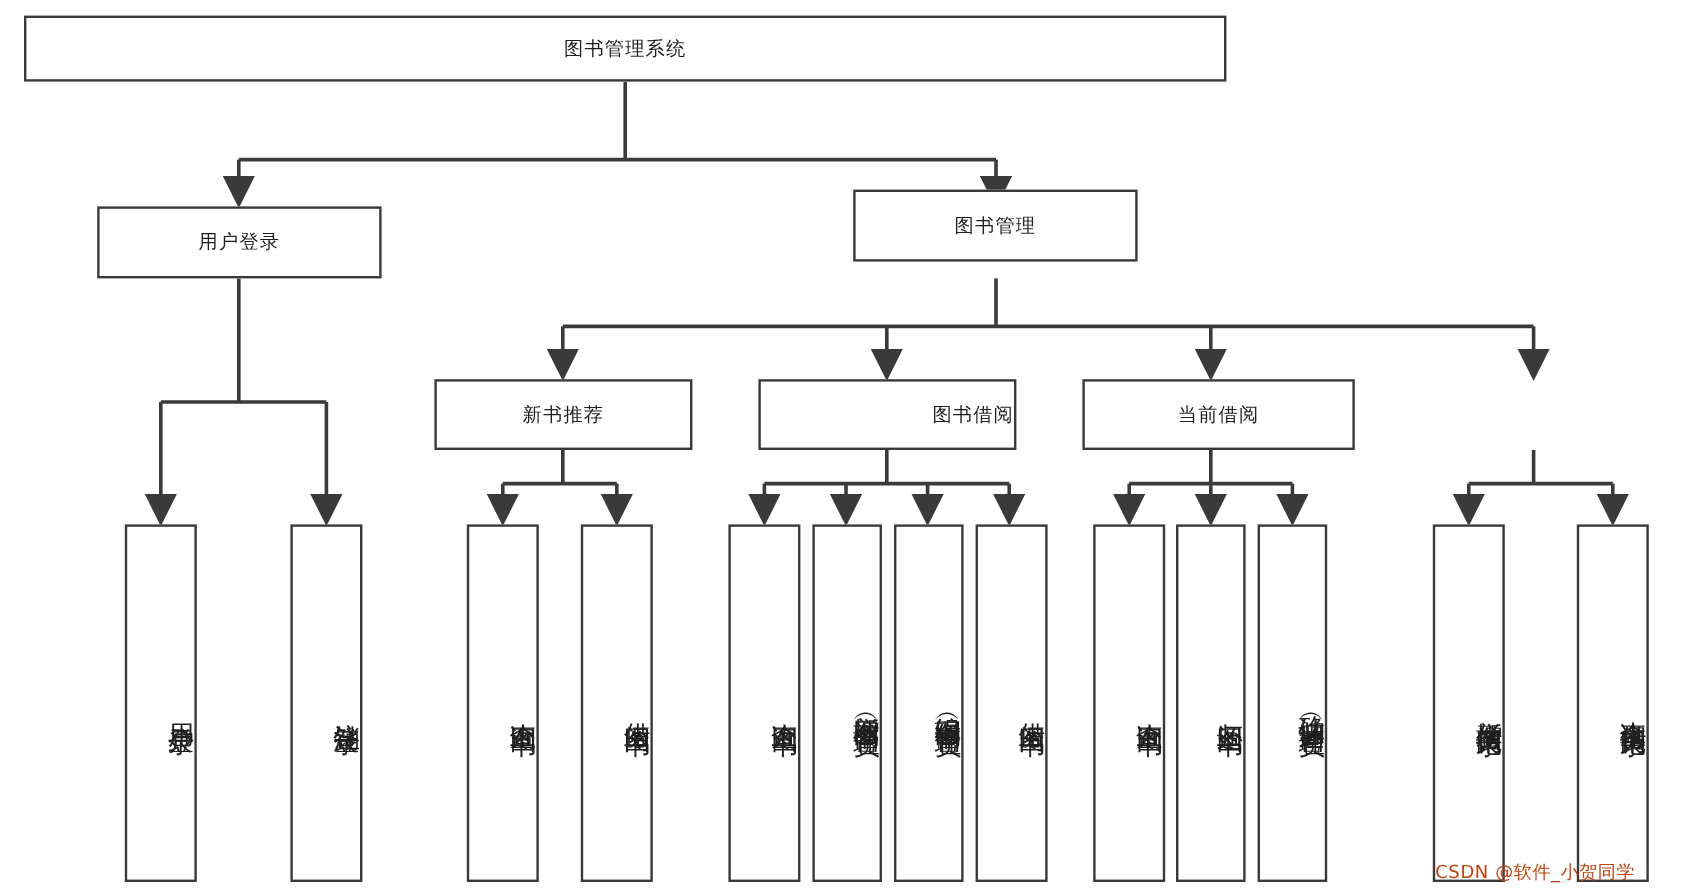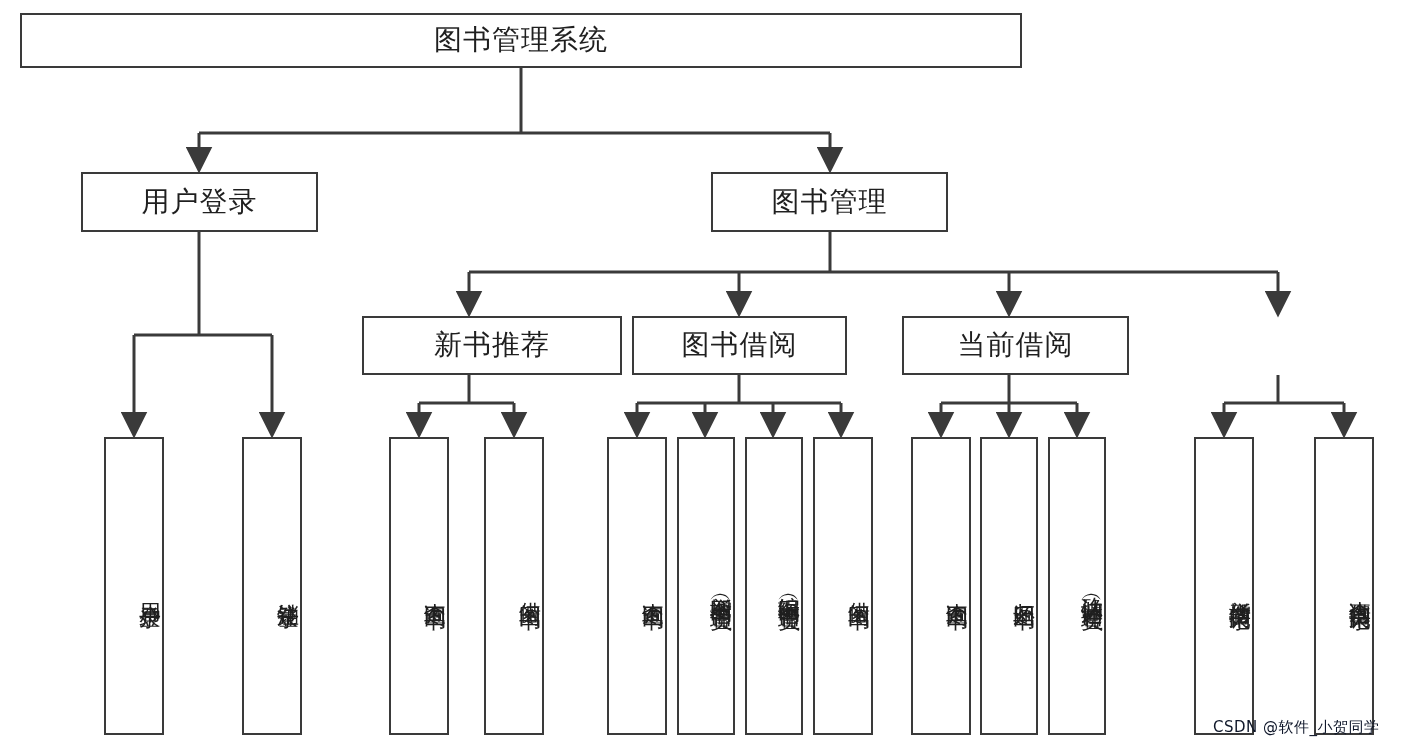--- a/index.html
+++ b/index.html
@@ -30,21 +30,21 @@
     position: absolute;
     box-sizing: border-box;
     background: #ffffff;
     border: 2px solid #3a3a3a;
     display: flex;
     align-items: center;
     justify-content: center;
     color: #1f1f1f;
   }
   .node.horiz {
-    font-size: 28px;
+    font-size: 16px;
     letter-spacing: 1px;
     line-height: 1.1;
   }
   .node.vert {
     writing-mode: vertical-rl;
     text-orientation: upright;
     font-size: 22px;
     line-height: 1.12;
     letter-spacing: 2px;
     align-items: flex-start;
@@ -53,26 +53,25 @@
   }
   .node.vert.tall-text {
     padding-top: 3px;
   }
   .node .label {
     display: block;
     white-space: nowrap;
   }
   .watermark {
     position: absolute;
-    color: #0f172a;
+    color: #c2410c;
     font-size: 15px;
     letter-spacing: 0.5px;
     white-space: nowrap;
     user-select: none;
-    padding-left: 17px;
   }
 </style>
 </head>
 <body>
 
 <div id="canvas">
 
   <svg id="wires" viewBox="0 0 1405 747">
     <defs>
       <marker id="arrow" viewBox="0 0 12 12" refX="6" refY="6" markerWidth="9" markerHeight="9" orient="auto-start-reverse">
@@ -125,29 +124,29 @@
   </svg>
 
   <div class="node horiz" style="left:20px; top:13px; width:1002px; height:55px;">
     <span class="label">图书管理系统</span>
   </div>
 
   <div class="node horiz" style="left:81px; top:172px; width:237px; height:60px;">
     <span class="label">用户登录</span>
   </div>
 
-  <div class="node horiz" style="left:711px; top:172px; width:237px; height:60px;">
+  <div class="node horiz" style="left:711px; top:158px; width:237px; height:60px;">
     <span class="label">图书管理</span>
   </div>
 
-  <div class="node horiz" style="left:362px; top:316px; width:260px; height:59px;">
+  <div class="node horiz" style="left:362px; top:316px; width:215px; height:59px;">
     <span class="label">新书推荐</span>
   </div>
 
-  <div class="node horiz" style="left:632px; top:316px; width:215px; height:59px;">
+  <div class="node horiz" style="left:632px; top:316px; width:215px; height:59px;justify-content:flex-end;">
     <span class="label">图书借阅</span>
   </div>
 
   <div class="node horiz" style="left:902px; top:316px; width:227px; height:59px;">
     <span class="label">当前借阅</span>
   </div>
 
 
   <div class="node vert" style="left:104px; top:437px; width:60px; height:298px;">
     <span class="label">用户登录</span>

